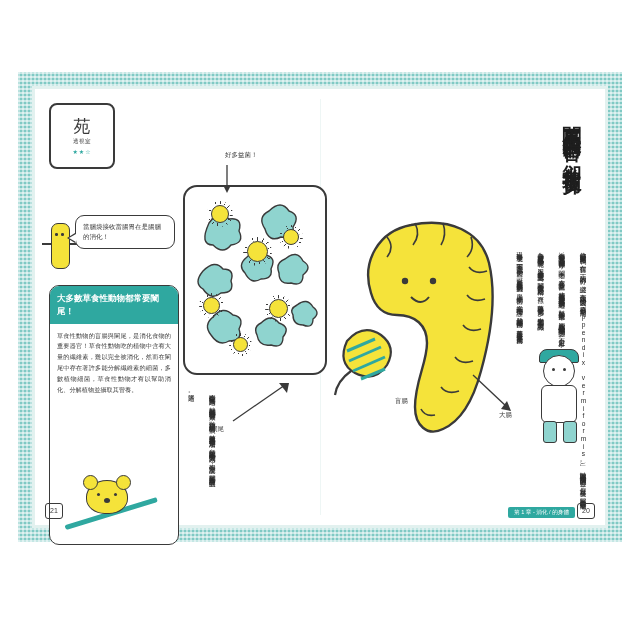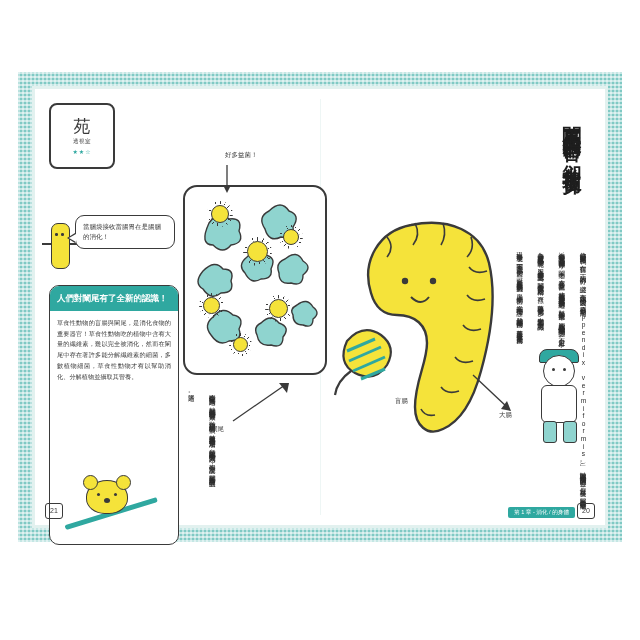--- a/index.html
+++ b/index.html
@@ -196,21 +196,21 @@
           <div class="char-eye" style="left:12px"></div>
           <div class="char-arm" style="left:-7px"></div>
           <div class="char-arm" style="right:-7px"></div>
         </div>
 
         <div class="bubble">
           <span>當腦袋接收當腸胃在是腸腦的消化！</span>
         </div>
 
         <div class="panel">
-          <div class="panel-head">人們對闌尾有了全新的認識！</div>
+          <div class="panel-head">大多數草食性動物都常要闌尾！</div>
           <div class="panel-body">草食性動物的盲腸與闌尾，是消化食物的重要器官！草食性動物吃的植物中含有大量的纖維素，難以完全被消化，然而在闌尾中存在著許多能分解纖維素的細菌，多數植物細菌，草食性動物才有以幫助消化、分解植物並攝取其營養。</div>
           <div class="koala-box">
             <div class="ramp"></div>
             <div class="koala">
               <div class="ear l"></div>
               <div class="ear r"></div>
               <div class="eye l"></div>
               <div class="eye r"></div>
               <div class="nose"></div>
             </div>

